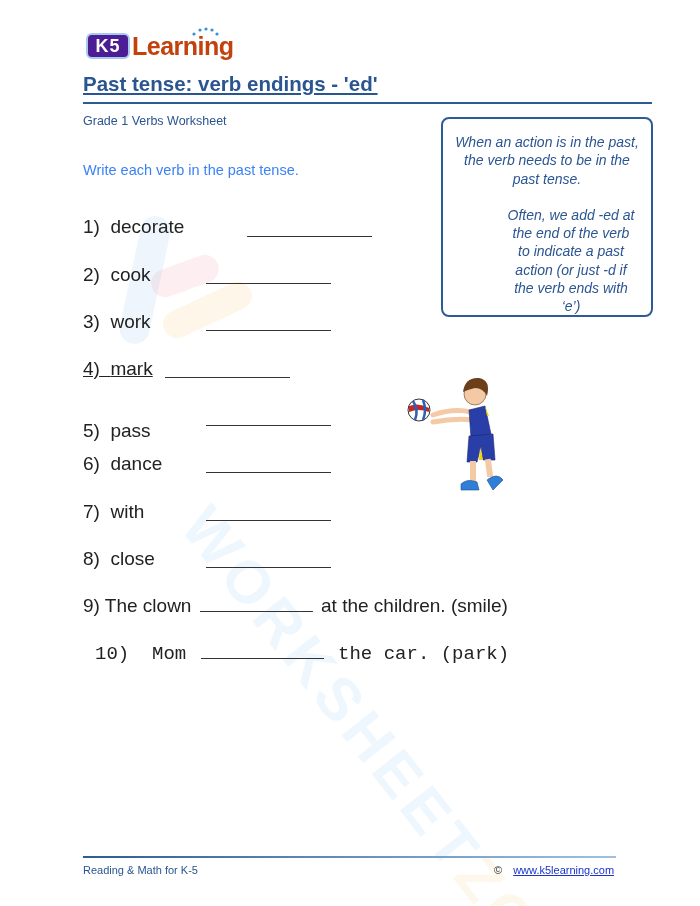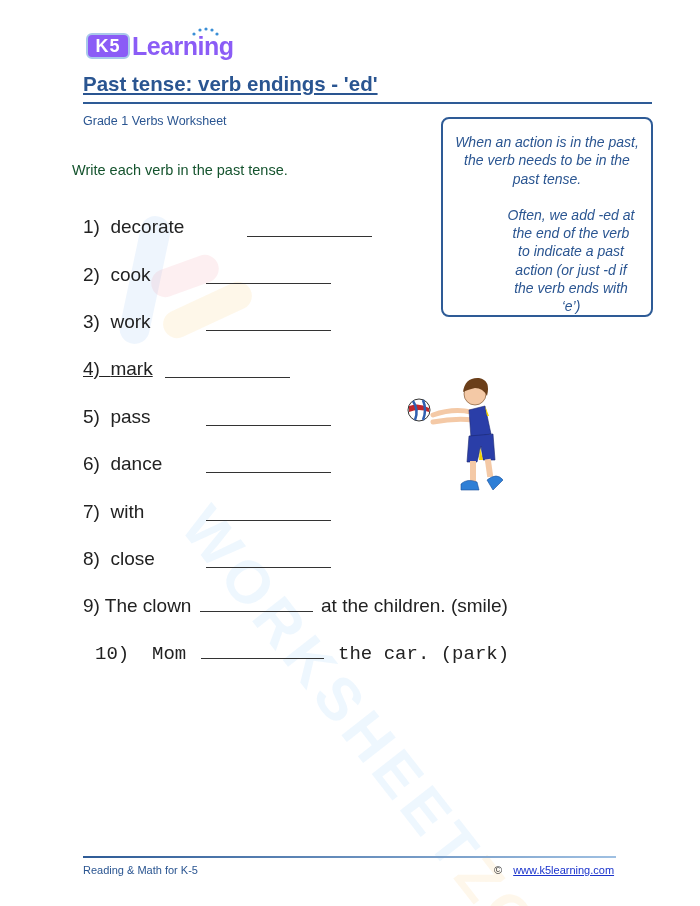--- a/index.html
+++ b/index.html
@@ -7,37 +7,37 @@
       width: 700px; height: 906px; position: relative; overflow: hidden;
       background: #ffffff;
       font-family: "Liberation Sans", sans-serif;
       color: #222;
     }
     .abs { position: absolute; }
     
     .logo { left: 86px; top: 27px; width: 150px; height: 36px; }
     .logo .k5 {
       position: absolute; left: 0; top: 6px; width: 44px; height: 26px;
-      background: #8b5cf6; border-radius: 6px; border: 2px solid #a9c9ea;
+      background: #4c1d95; border-radius: 6px; border: 2px solid #a9c9ea;
       box-sizing: border-box;
       color: #fff; font-weight: bold; font-size: 18px; text-align: center; line-height: 22px;
       letter-spacing: 1px;
     }
     .logo .learn {
       position: absolute; left: 46px; top: 5px;
-      color: #8b5cf6; font-weight: bold; font-size: 25px; letter-spacing: -0.5px;
+      color: #c2410c; font-weight: bold; font-size: 25px; letter-spacing: -0.5px;
     }
     .logo .dots { position: absolute; left: 103px; top: 0; width: 30px; height: 10px; }
     
     .title {
       left: 83px; top: 72px; font-size: 20.5px; font-weight: bold; color: #2a5591; text-decoration: underline;
     }
     .title-rule { left: 83px; top: 102px; width: 569px; height: 2px; background: #2e5b96; }
     .subtitle { left: 83px; top: 114px; font-size: 12.5px; color: #2a5591; }
-    .instructions { left: 72px; top: 162px; font-size: 14.5px; color: #14532d; }
+    .instructions { left: 83px; top: 162px; font-size: 14.5px; color: #3b82f6; }
     
     .info-box {
       left: 441px; top: 117px; width: 212px; height: 200px;
       border: 2px solid #2e5b96; border-radius: 8px; box-sizing: border-box;
       color: #2a5591; font-style: italic; font-size: 14px; line-height: 18.3px;
       text-align: center; padding-top: 14px;
     }
     .info-box p { margin: 0; }
     .info-box p + p { margin-top: 18px; margin-left: 48px; }
     
@@ -119,21 +119,21 @@
   <span>work</span>
 </div>
 <div class="blank" style="left:206px; top:330px;"></div>
 
 <div class="abs q" style="left:83px; top:358px;text-decoration:underline;">
   <span>4)</span>&nbsp;
   <span>mark</span>
 </div>
 <div class="blank" style="left:165px; top:377px;"></div>
 
-<div class="abs q" style="left:83px; top:406px;">
+<div class="abs q" style="left:83px; top:420px;">
   <span>5)</span>&nbsp;
   <span>pass</span>
 </div>
 <div class="blank" style="left:206px; top:425px;"></div>
 
 <div class="abs q" style="left:83px; top:453px;">
   <span>6)</span>&nbsp;
   <span>dance</span>
 </div>
 <div class="blank" style="left:206px; top:472px;"></div>

